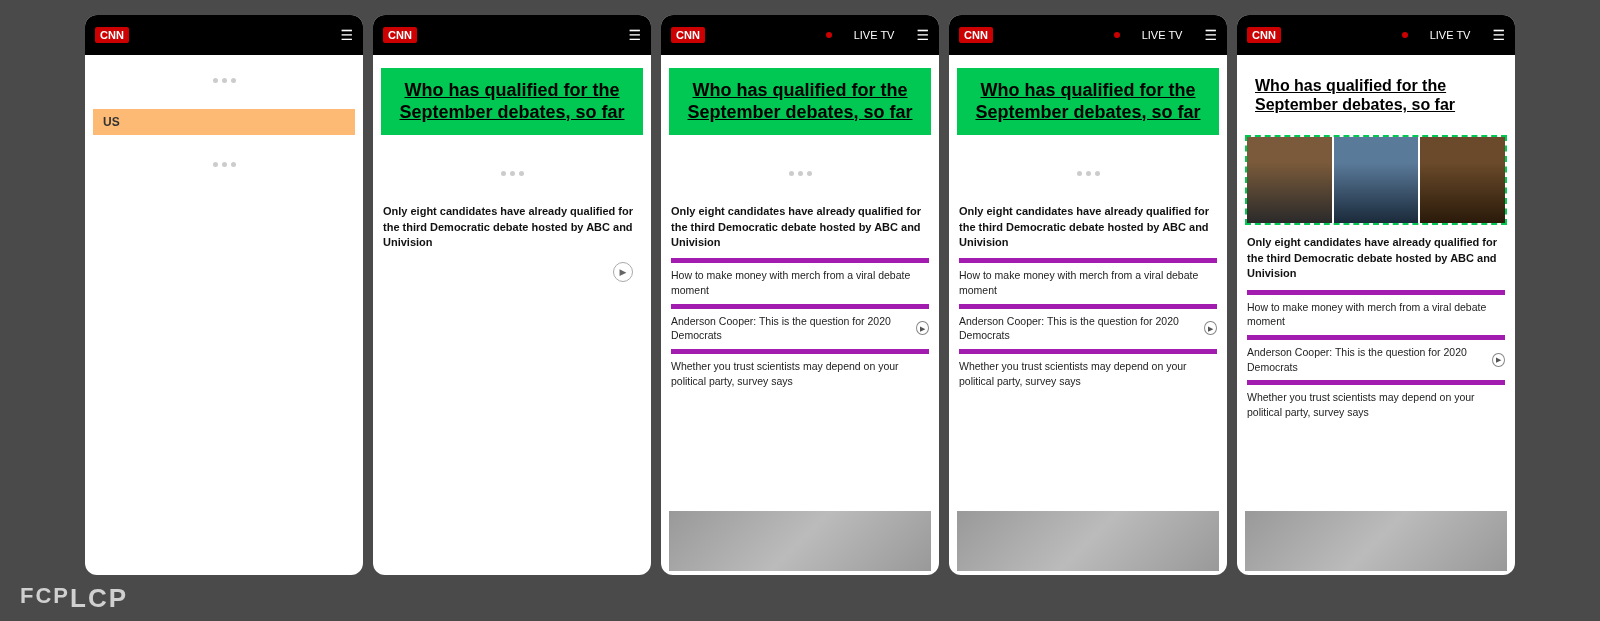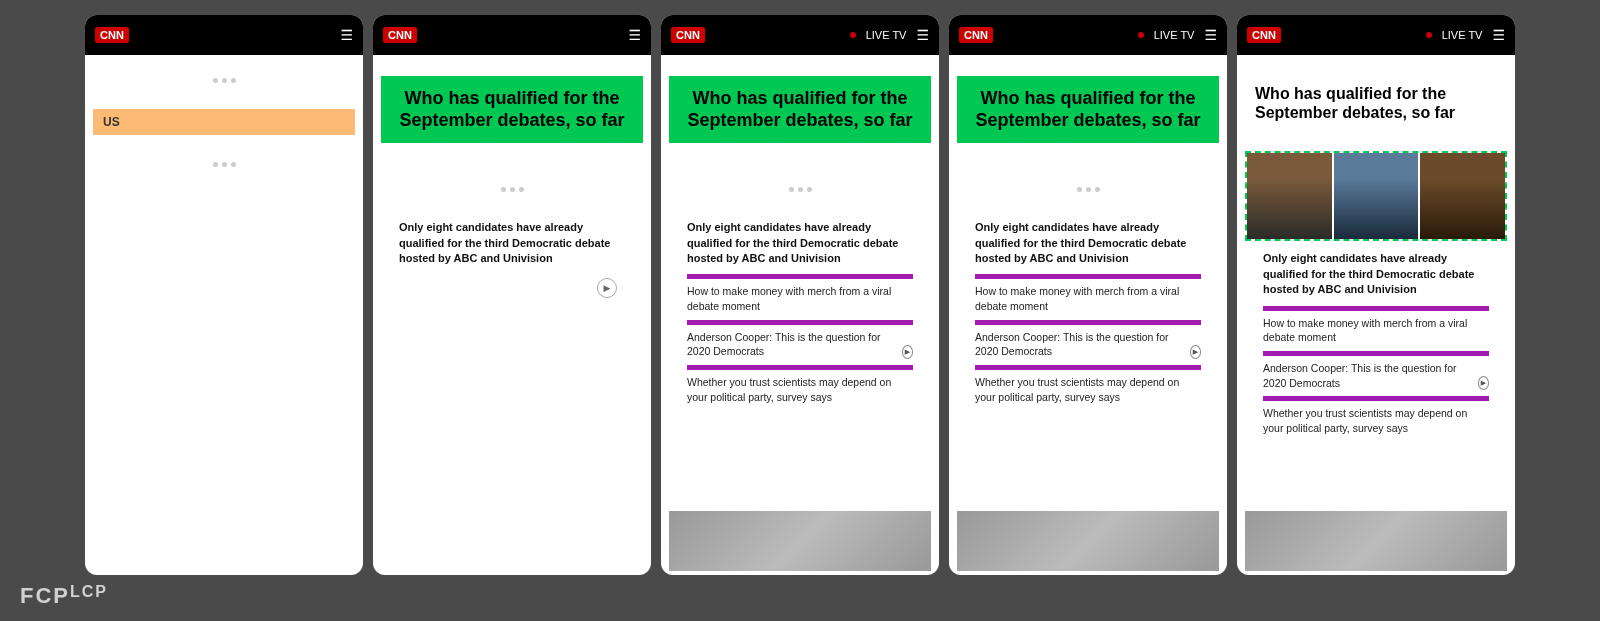--- a/index.html
+++ b/index.html
@@ -48,21 +48,21 @@
       background: #cc0000;
       color: #fff;
       font-weight: bold;
       font-size: 11px;
       padding: 2px 5px;
       border-radius: 2px;
     }
     .header-right {
       display: flex;
       align-items: center;
-      gap: 10px;
+      gap: 22px;
       color: #fff;
       font-size: 11px;
     }
     .live-dot {
       width: 6px;
       height: 6px;
       background: #cc0000;
       border-radius: 50%;
       display: inline-block;
     }
@@ -113,55 +113,56 @@
       background: #fdba74;
       padding: 6px 10px;
       font-size: 12px;
       font-weight: bold;
       color: #333;
       margin: 4px 8px;
     }
     
     .headline-title {
       background: #00c853;
-      margin: 21px 8px;
+      margin: 13px 8px;
       padding: 10px 12px;
       border: 2px dashed #fff;
       text-align: center;
+      text-decoration: underline;
     }
     .headline-title h2 {
       font-size: 18px;
       font-weight: bold;
       color: #000;
       line-height: 1.2;
     }
     
     .article-content {
-      padding: 6px 26px;
+      padding: 6px 10px;
       flex: 1;
       overflow: hidden;
     }
     .article-lead {
       font-size: 11px;
       color: #111;
       font-weight: bold;
       line-height: 1.4;
       margin-bottom: 8px;
     }
     .article-sub {
       font-size: 10.5px;
       color: #222;
       line-height: 1.4;
       margin-bottom: 6px;
       border-top: 5px solid #a21caf;
       padding-top: 5px;
     }
     .article-sub-link {
       display: flex;
-      align-items: flex-end;
+      align-items: center;
       gap: 5px;
     }
     .play-icon {
       width: 14px;
       height: 14px;
       border: 1px solid #888;
       border-radius: 50%;
       display: inline-flex;
       align-items: center;
       justify-content: center;
@@ -244,21 +245,21 @@
       padding: 8px 20px;
     }
     .label-fcp {
       font-size: 22px;
       font-weight: bold;
       color: #d0d0d0;
       letter-spacing: 2px;
       text-align: left;
     }
     .label-lcp {
-      font-size: 16px;
+      font-size: 26px;
       font-weight: bold;
       color: #d0d0d0;
       letter-spacing: 2px;
       text-align: right;
     }
   </style>
 </head>
 <body>
 
 <div class="main-area">

